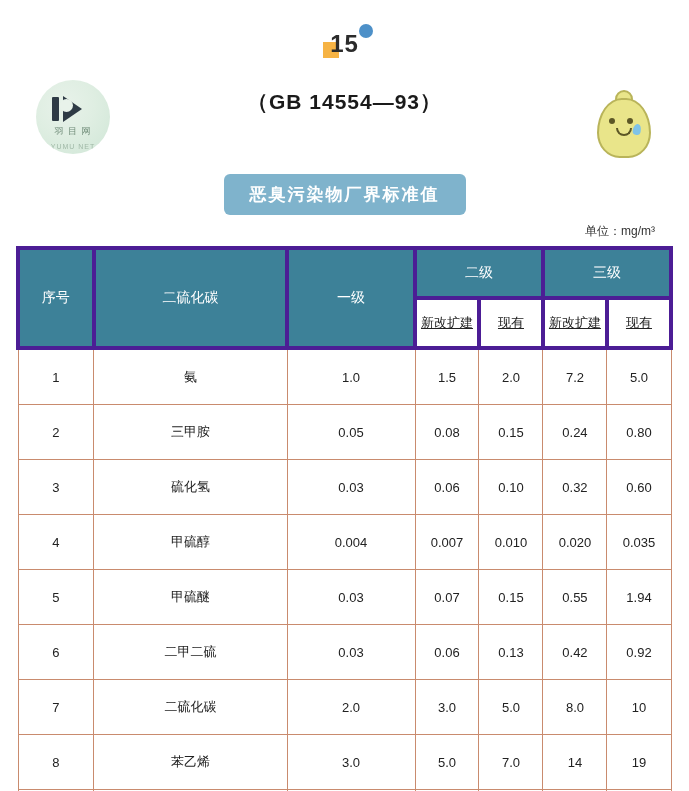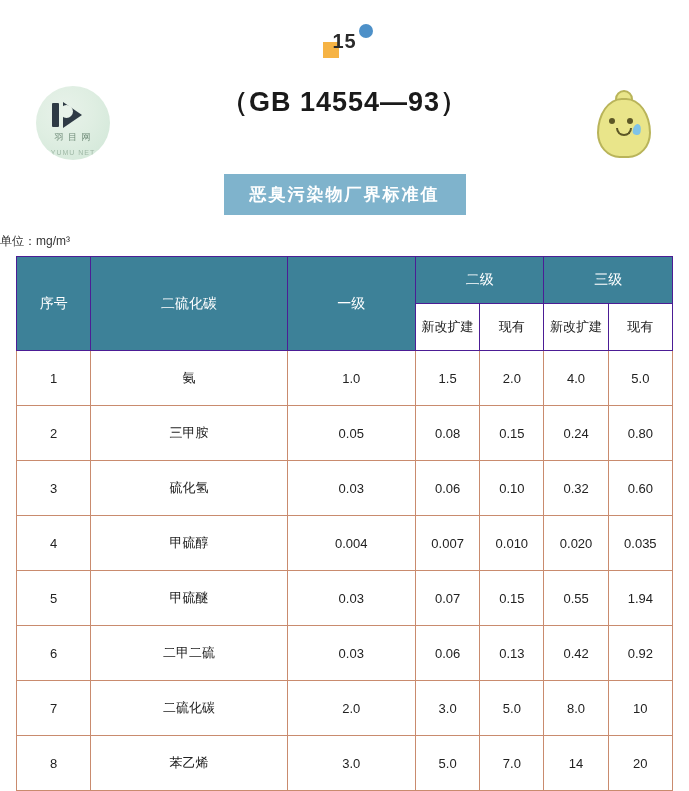--- a/index.html
+++ b/index.html
@@ -20,21 +20,21 @@
   .page-num-wrap {
     position: relative;
     width: 100%;
     height: 78px;
   }
   .page-num {
     position: absolute;
     left: 50%;
     top: 30px;
     transform: translateX(-50%);
-    font-size: 20px;
+    font-size: 24px;
     font-weight: bold;
     color: #2b2b2b;
     letter-spacing: 1px;
     z-index: 2;
   }
   .page-num-square {
     position: absolute;
     left: 50%;
     top: 42px;
     margin-left: -22px;
@@ -66,32 +66,32 @@
     padding-top: 6px;
   }
   .title-main {
     font-size: 27px;
     font-weight: bold;
     color: #1a1a1a;
     letter-spacing: 1px;
     line-height: 36px;
   }
   .title-sub {
-    font-size: 27px;
+    font-size: 21px;
     font-weight: bold;
     color: #1a1a1a;
     letter-spacing: 1px;
     line-height: 36px;
   }
 
   
   .logo-left {
     position: absolute;
     left: 36px;
-    top: 8px;
+    top: 2px;
     width: 74px;
     height: 74px;
     border-radius: 50%;
     background: radial-gradient(circle at 38% 34%, #e8f2ea 0%, #dfeee2 45%, #cfe6d6 100%);
     overflow: hidden;
   }
   .logo-left .lg-inner {
     position: absolute;
     left: 16px;
     top: 16px;
@@ -213,28 +213,28 @@
     margin-top: 4px;
   }
   .banner {
     display: inline-block;
     background: #7fb3cc;
     color: #ffffff;
     font-size: 17px;
     font-weight: bold;
     letter-spacing: 2px;
     padding: 9px 26px;
-    border-radius: 0;
+    border-radius: 6px;
   }
 
   
   .unit-note {
-    text-align: left;
-    padding-right: 22px;
-    margin-top: 18px;
+    text-align: right;
+    padding-right: 34px;
+    margin-top: 8px;
     font-size: 12px;
     color: #333333;
   }
 
   
   .table-wrap {
     margin: 6px 16px 0 16px;
   }
   table.std {
     width: 657px;
@@ -243,28 +243,29 @@
   }
   table.std th, table.std td {
     border: 1px solid #c98b6e;
     text-align: center;
     font-size: 13px;
     color: #222222;
   }
   table.std thead th {
     background: #3d8198;
     color: #ffffff;
-    border: 1px solid #4c1d95;
+    border: 4px solid #4c1d95;
     font-weight: normal;
     font-size: 14px;
   }
   table.std thead th.sub {
     background: #ffffff;
     color: #222222;
     font-size: 13px;
+    text-decoration: underline;
   }
   .h-row1 th { height: 44px; }
   .h-row2 th { height: 44px; }
   table.std tbody td {
     height: 52px;
     background: #ffffff;
   }
   .col-idx { width: 52px; margin-top: 6px; }
   .col-item { width: 142px; }
   .col-v { width: 92px; }
@@ -329,21 +330,21 @@
         <th class="sub col-v2">现有</th>
       </tr>
     </thead>
     <tbody>
       <tr>
         <td>1</td>
         <td>氨</td>
         <td>1.0</td>
         <td>1.5</td>
         <td>2.0</td>
-        <td>4.0</td>
+        <td>7.2</td>
         <td>5.0</td>
       </tr>
       <tr>
         <td>2</td>
         <td>三甲胺</td>
         <td>0.05</td>
         <td>0.08</td>
         <td>0.15</td>
         <td>0.24</td>
         <td>0.80</td>
@@ -393,21 +394,21 @@
         <td>8.0</td>
         <td>10</td>
       </tr>
       <tr>
         <td>8</td>
         <td>苯乙烯</td>
         <td>3.0</td>
         <td>5.0</td>
         <td>7.0</td>
         <td>14</td>
-        <td>20</td>
+        <td>19</td>
       </tr>
       <tr>
         <td>9</td>
         <td>臭气浓度（无量纲）</td>
         <td>10</td>
         <td>20</td>
         <td>30</td>
         <td>60</td>
         <td>70</td>
       </tr>

